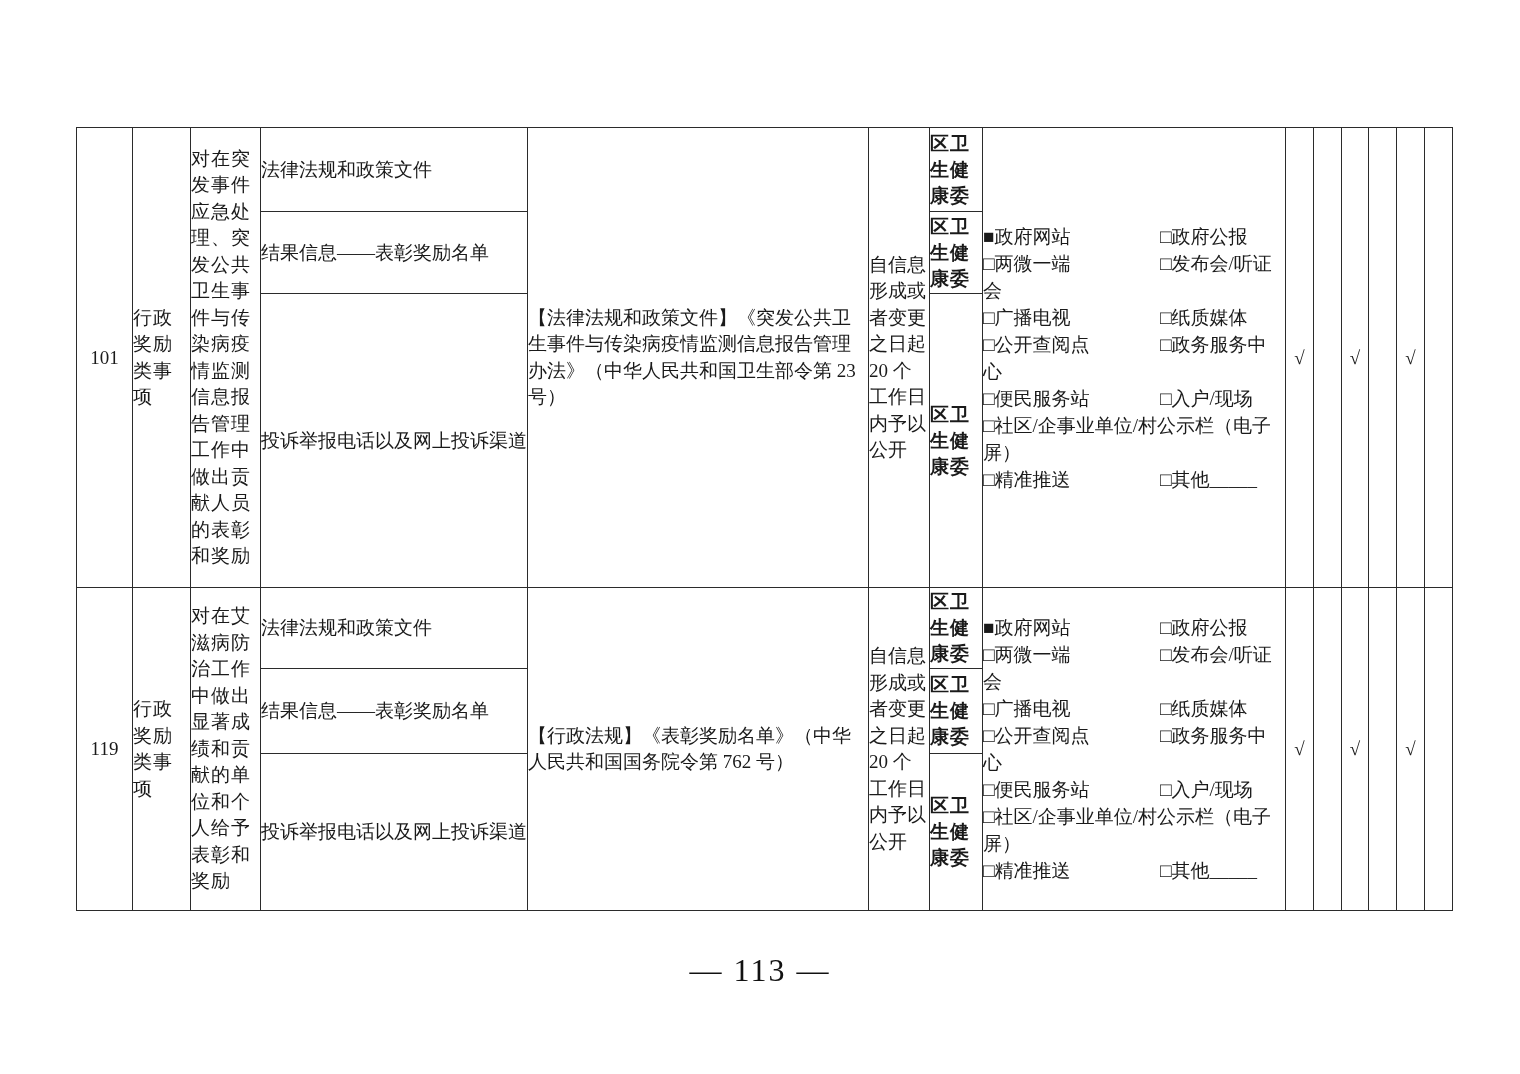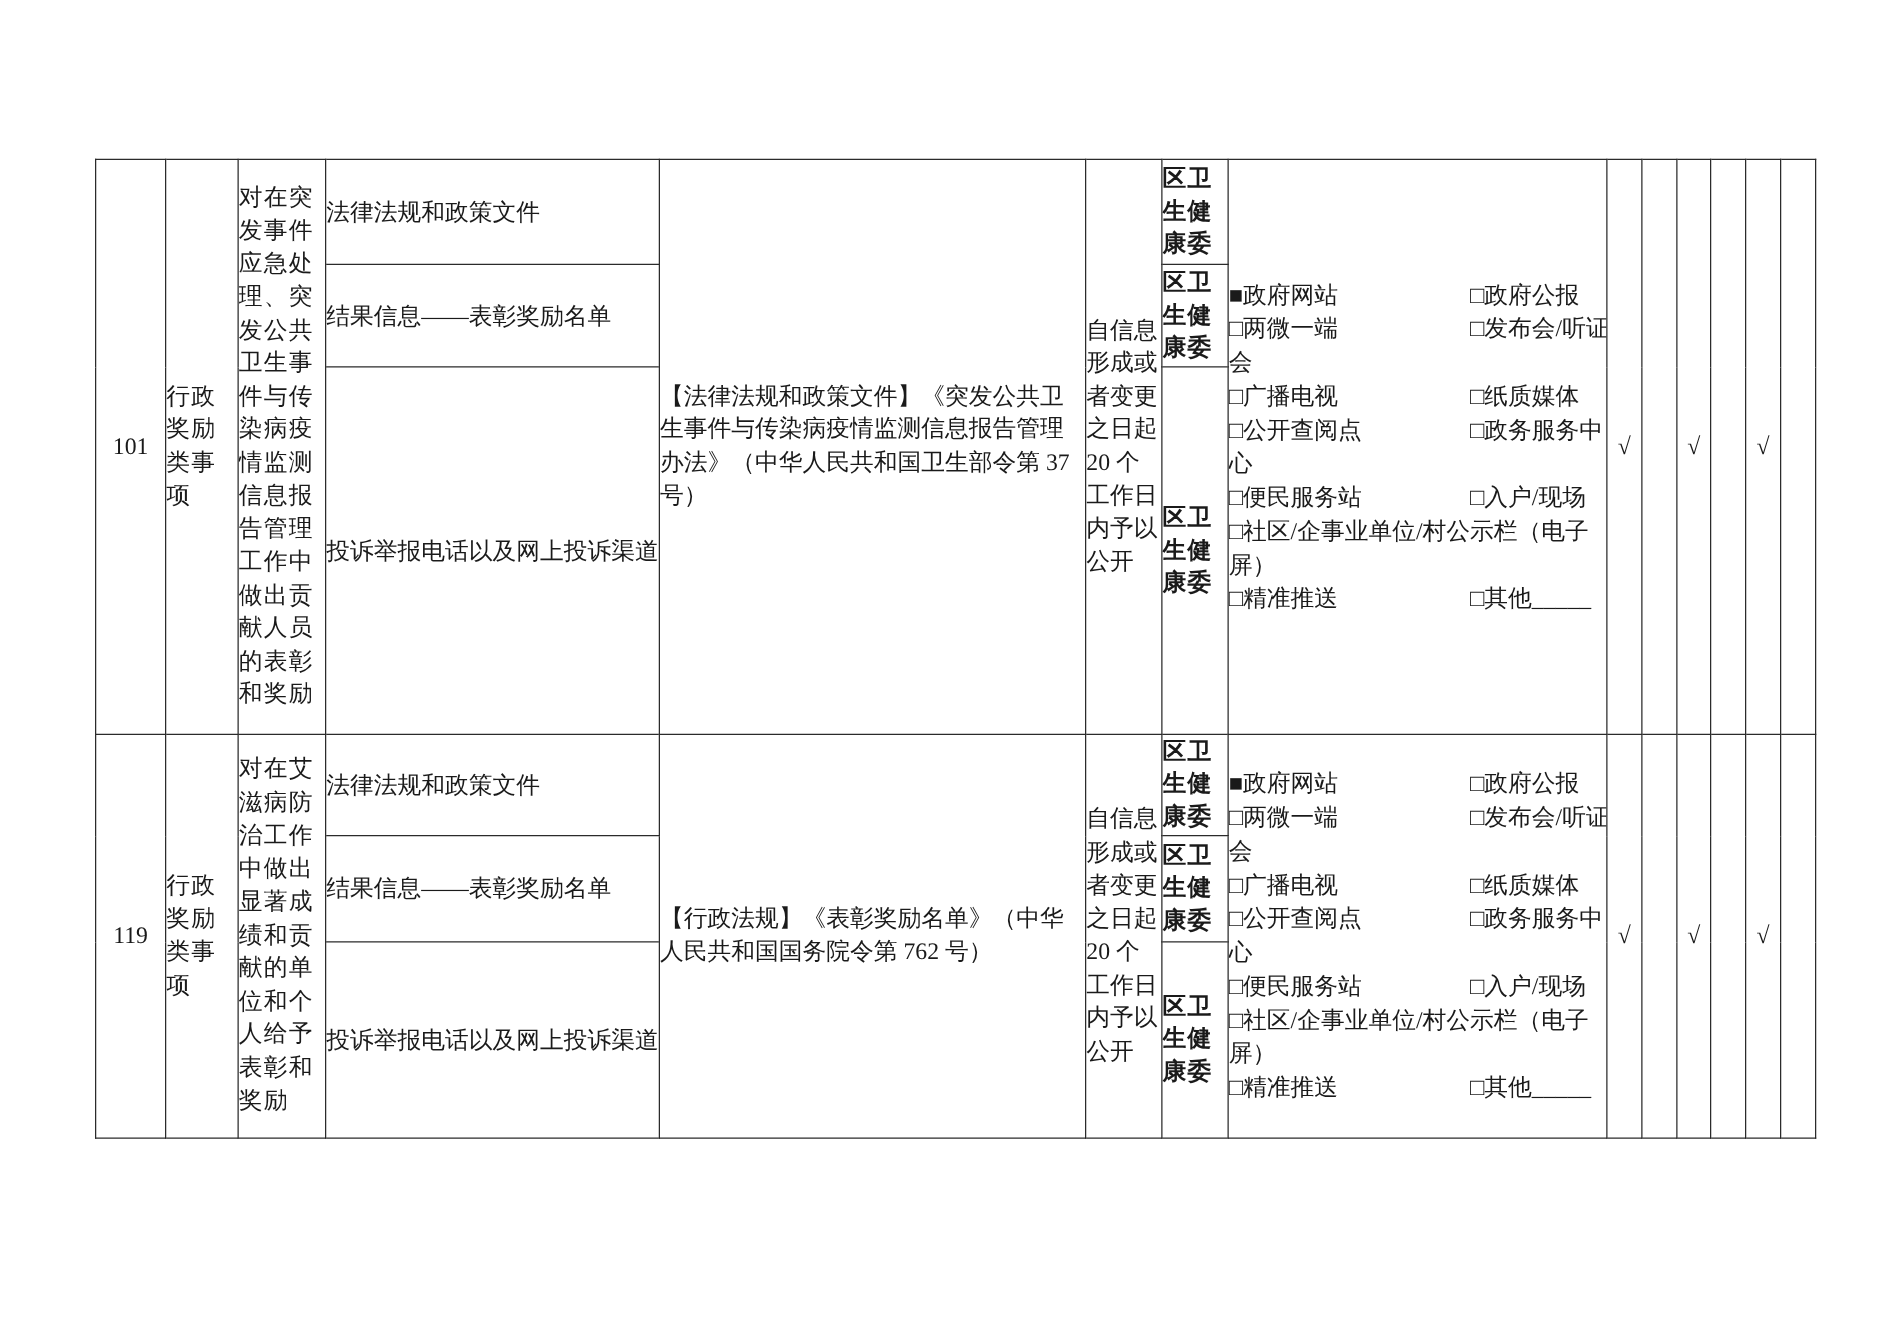--- a/index.html
+++ b/index.html
@@ -39,21 +39,21 @@
   td.c-cat  { padding: 0 4px; letter-spacing: 1px; line-height: 26.5px; }
   td.c-desc { padding: 0 3px; letter-spacing: 1px; line-height: 26.5px; }
   td.c-item { padding-left: 2px; white-space: nowrap; }
   td.c-legal{ padding-left: 3px; font-size: 18.5px; line-height: 26.5px; }
   td.c-time { padding: 0 2px 0 3px; font-size: 17.8px; line-height: 26.5px; }
   td.c-resp { padding: 0 2px 0 6px; letter-spacing: 1px; line-height: 26px; font-weight: bold; }
   td.c-chan { padding-left: 3px; font-size: 18.5px; line-height: 27px; }
   td.c-chk  { text-align: center; font-size: 18px; }
 
   .tline { white-space: nowrap; }
-  .tline.pair { display: flex; gap: 16px; }
+  .tline.pair { display: flex; }
   .tl-left { flex: 0 0 177px; }
   .tl-right { flex: 0 1 auto; }
 
   .pageno {
     position: absolute;
     left: 0; right: 0;
     top: 950px;
     text-align: center;
     font-size: 32px;
     line-height: 40px;
@@ -86,21 +86,21 @@
 
     <tbody>
       <tr class="h84">
         <td class="c-num" rowspan="3">101</td>
         <td class="c-cat" rowspan="3">行政奖励类事项</td>
         <td class="c-desc" rowspan="3">对在突发事件应急处理、突发公共卫生事件与传染病疫情监测信息报告管理工作中做出贡献人员的表彰和奖励</td>
         <td class="c-item">法律法规和政策文件</td>
         <td class="c-legal" rowspan="3">
             <div class="tline">【法律法规和政策文件】《突发公共卫</div>
             <div class="tline">生事件与传染病疫情监测信息报告管理</div>
-            <div class="tline">办法》（中华人民共和国卫生部令第 37</div>
+            <div class="tline">办法》（中华人民共和国卫生部令第 23</div>
             <div class="tline">号）</div>
           </td>
         <td class="c-time" rowspan="3">自信息形成或者变更之日起20 个工作日内予以公开</td>
         <td class="c-resp">区卫生健康委</td>
         <td class="c-chan" rowspan="3">
             <div class="tline pair">
               <span class="tl-left">■政府网站</span>
               <span class="tl-right">□政府公报</span>
             </div>
             <div class="tline pair">
@@ -198,14 +198,15 @@
         <td class="c-item">结果信息——表彰奖励名单</td>
         <td class="c-resp">区卫生健康委</td>
       </tr>
       <tr class="h157">
         <td class="c-item">投诉举报电话以及网上投诉渠道</td>
         <td class="c-resp">区卫生健康委</td>
       </tr>
     </tbody>
   </table>
 
+  <div class="pageno">— 113 —</div>
 
 </div>
 
 </body></html>

